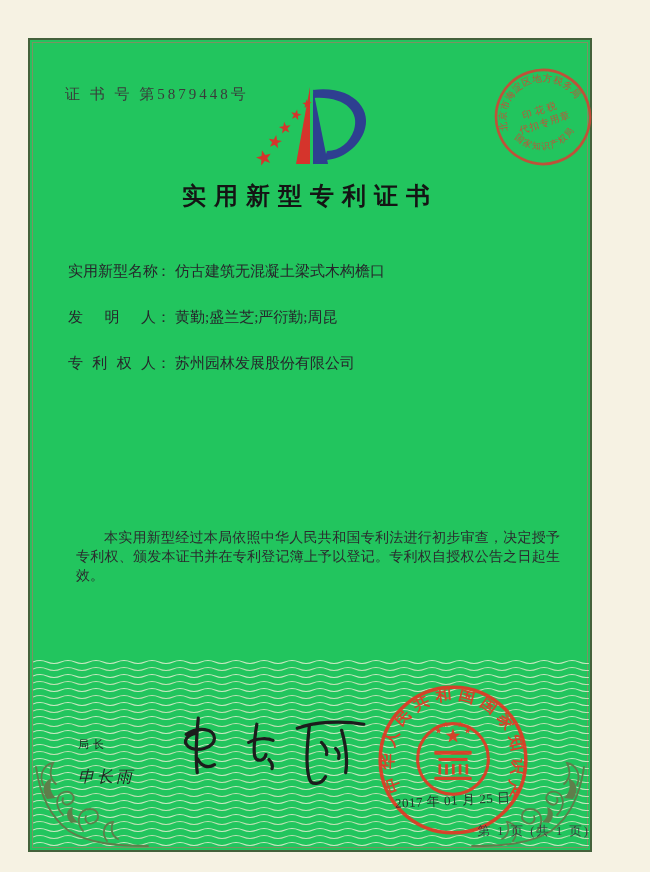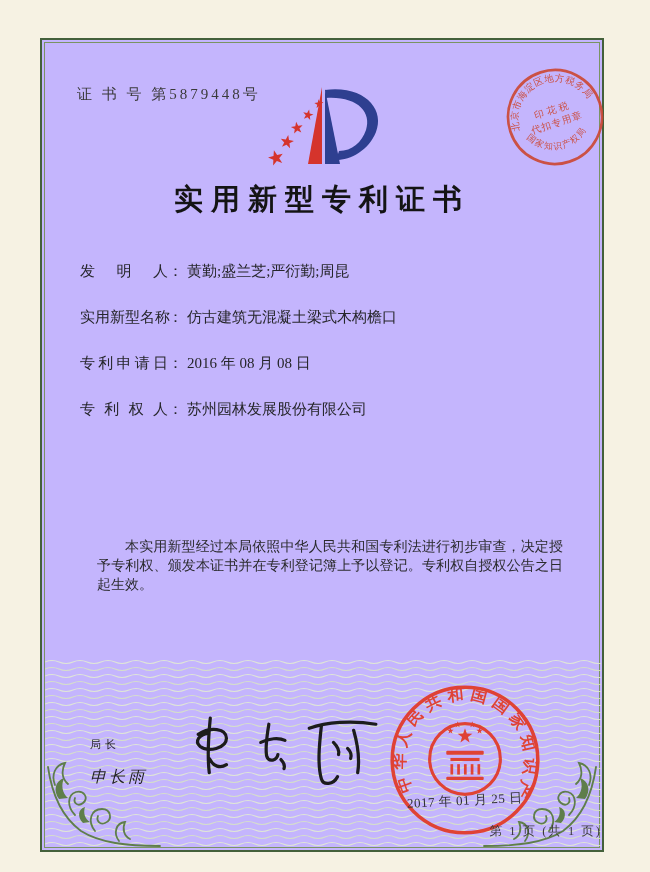--- a/index.html
+++ b/index.html
@@ -3,42 +3,42 @@
 <meta charset="utf-8">
 <style>
   html,body{margin:0;padding:0;}
   body{
     width:650px;height:872px;position:relative;overflow:hidden;
     background:#f6f2e3;
     font-family:"Liberation Serif","DejaVu Serif",serif;
   }
   
   .frame{
-    position:absolute;left:40px;top:38px;width:564px;height:814px;
-    border:2px solid #44613b;background:#c4b5fd;box-sizing:border-box;
+    position:absolute;left:28px;top:38px;width:564px;height:814px;
+    border:2px solid #44613b;background:#22c55e;box-sizing:border-box;
   }
   .frame-inner{
     position:absolute;inset:2px;border:1px solid #7a9362;pointer-events:none;
   }
   .cert-number{
     position:absolute;left:35px;top:45px;font-size:15px;letter-spacing:3px;color:#3a3a3a;
   }
   .title{
     position:absolute;left:0;top:140px;width:100%;text-align:center;
-    font-size:29px;font-weight:700;letter-spacing:8px;color:#141414;
+    font-size:24px;font-weight:700;letter-spacing:8px;color:#141414;
   }
   .fields{position:absolute;left:38px;top:222px;right:40px;}
   .field{height:24px;margin-bottom:22px;font-size:15px;color:#26262b;white-space:nowrap;}
   .f-label{display:inline-block;width:88px;text-align:justify;text-align-last:justify;}
   .f-sep{display:inline-block;margin-right:4px;}
   .paragraphs{
     position:absolute;left:38px;top:480px;width:500px;
     font-size:14px;line-height:19px;color:#2b2b2e;text-align:justify;
   }
-  .paragraphs p{margin:17px;text-indent:2em;}
+  .paragraphs p{margin:8px;text-indent:2em;}
   .sig-title{position:absolute;left:48px;top:697px;font-size:11px;letter-spacing:4px;color:#222;}
   .sig-name{position:absolute;left:48px;top:727px;font-size:16px;letter-spacing:3px;color:#222;font-style:italic;}
   .footer{
     position:absolute;left:0;bottom:10px;width:100%;text-align:right;
     font-size:12.5px;letter-spacing:2px;color:#3c3c3c;
   }
   .waves{position:absolute;left:3px;bottom:3px;width:556px;height:190px;overflow:hidden;opacity:.85;}
   .ornament{position:absolute;bottom:3px;width:118px;height:98px;color:#5f7e4b;}
   .ornament.left{left:3px;}
   .ornament.right{right:3px;transform:scaleX(-1);}
@@ -139,27 +139,24 @@
       <use href="#star" transform="translate(42,44) scale(0.62) rotate(-8)"></use>
       <use href="#star" transform="translate(53,31) scale(0.55) rotate(12)"></use>
       <use href="#star" transform="translate(64,20) scale(0.48) rotate(-5)"></use>
     </g>
   </svg>
 
   <div class="title">实用新型专利证书</div>
 
   <div class="fields">
     <div class="field">
-      <span class="f-label">发明人</span><span class="f-sep">：</span><span class="f-value">黄勤;盛兰芝;严衍勤;周昆</span>
-    </div>
-    <div class="field">
       <span class="f-label">实用新型名称</span><span class="f-sep">：</span><span class="f-value">仿古建筑无混凝土梁式木构檐口</span>
     </div>
     <div class="field">
-      <span class="f-label">专利申请日</span><span class="f-sep">：</span><span class="f-value">2016 年 08 月 08 日</span>
+      <span class="f-label">发明人</span><span class="f-sep">：</span><span class="f-value">黄勤;盛兰芝;严衍勤;周昆</span>
     </div>
     <div class="field">
       <span class="f-label">专利权人</span><span class="f-sep">：</span><span class="f-value">苏州园林发展股份有限公司</span>
     </div>
   </div>
 
   <div class="paragraphs">
     <p>本实用新型经过本局依照中华人民共和国专利法进行初步审查，决定授予专利权、颁发本证书并在专利登记簿上予以登记。专利权自授权公告之日起生效。</p>
   </div>
 

